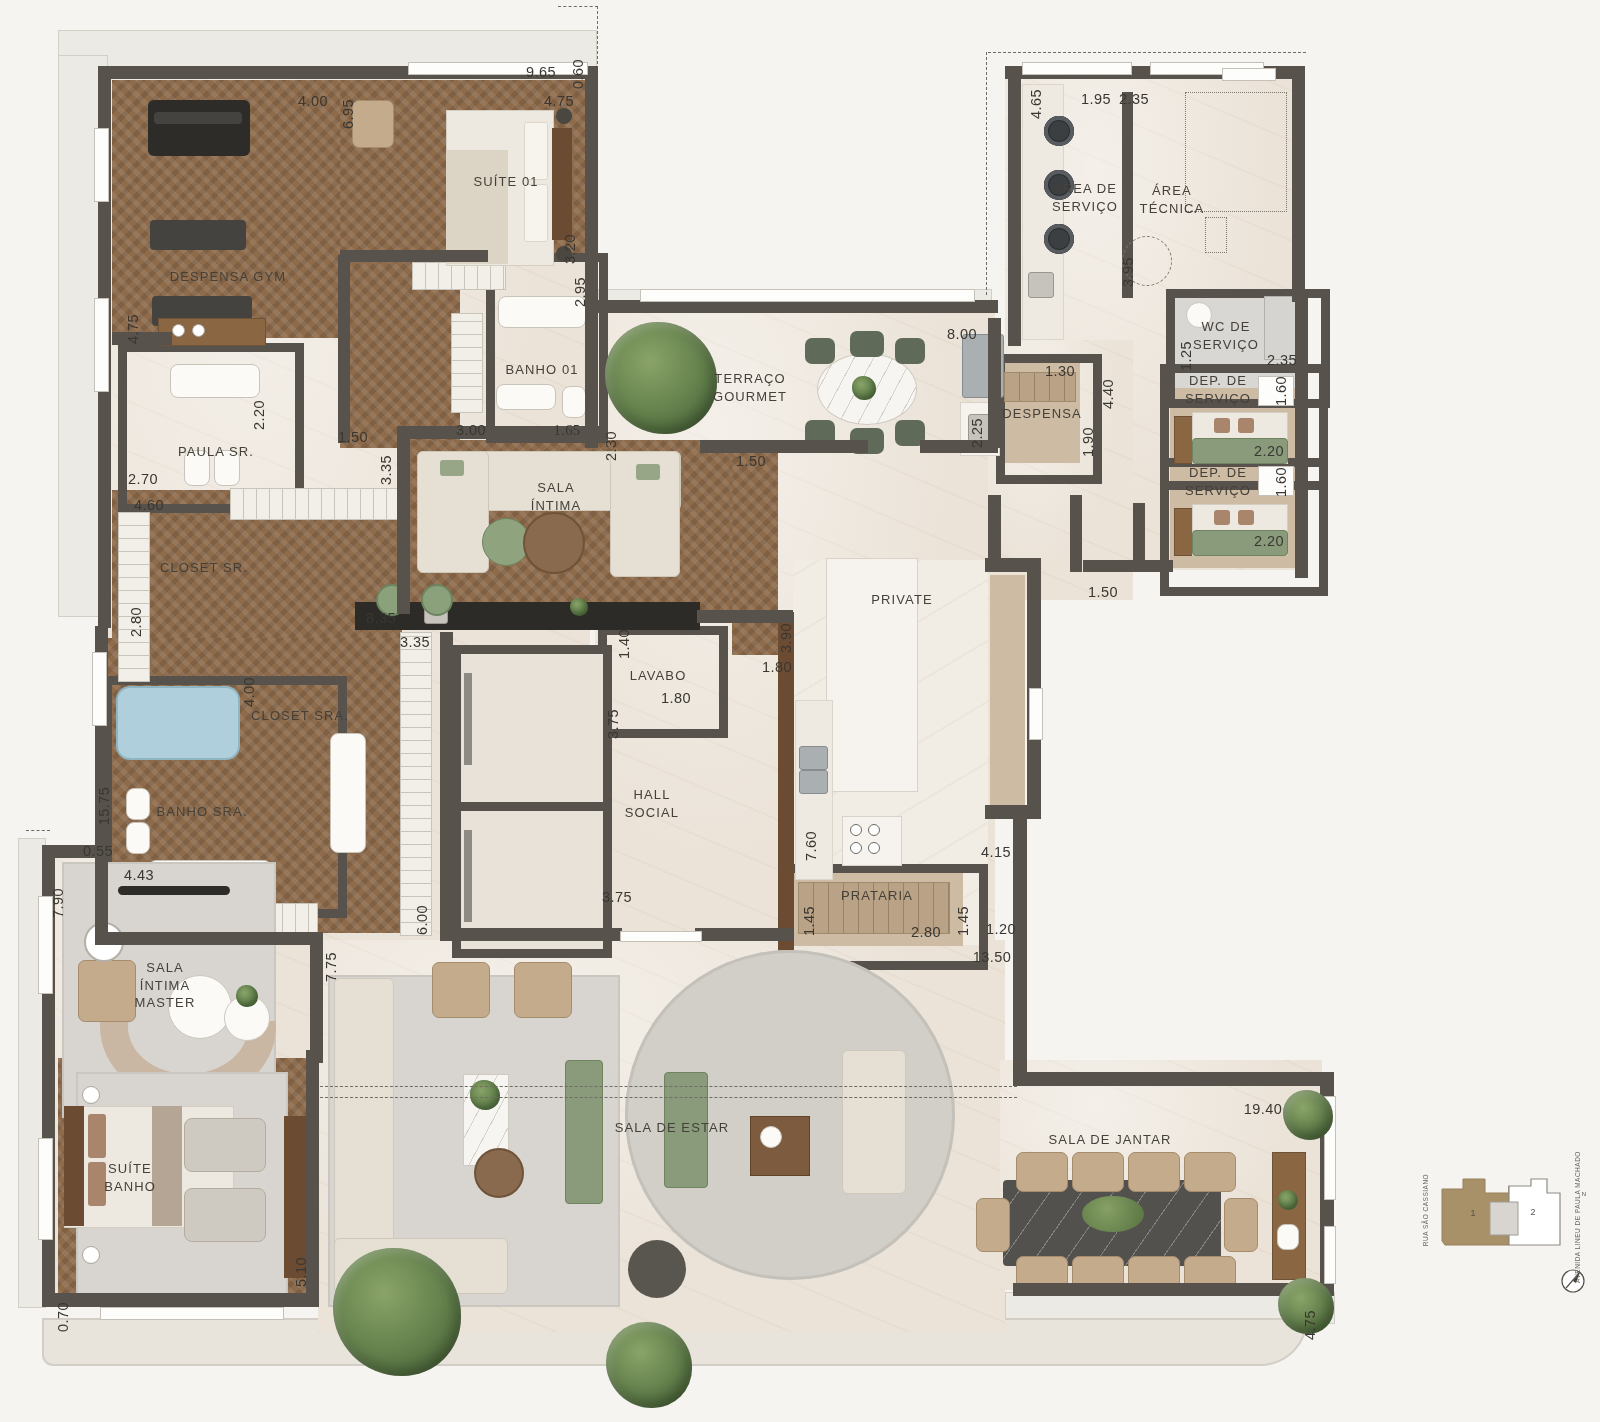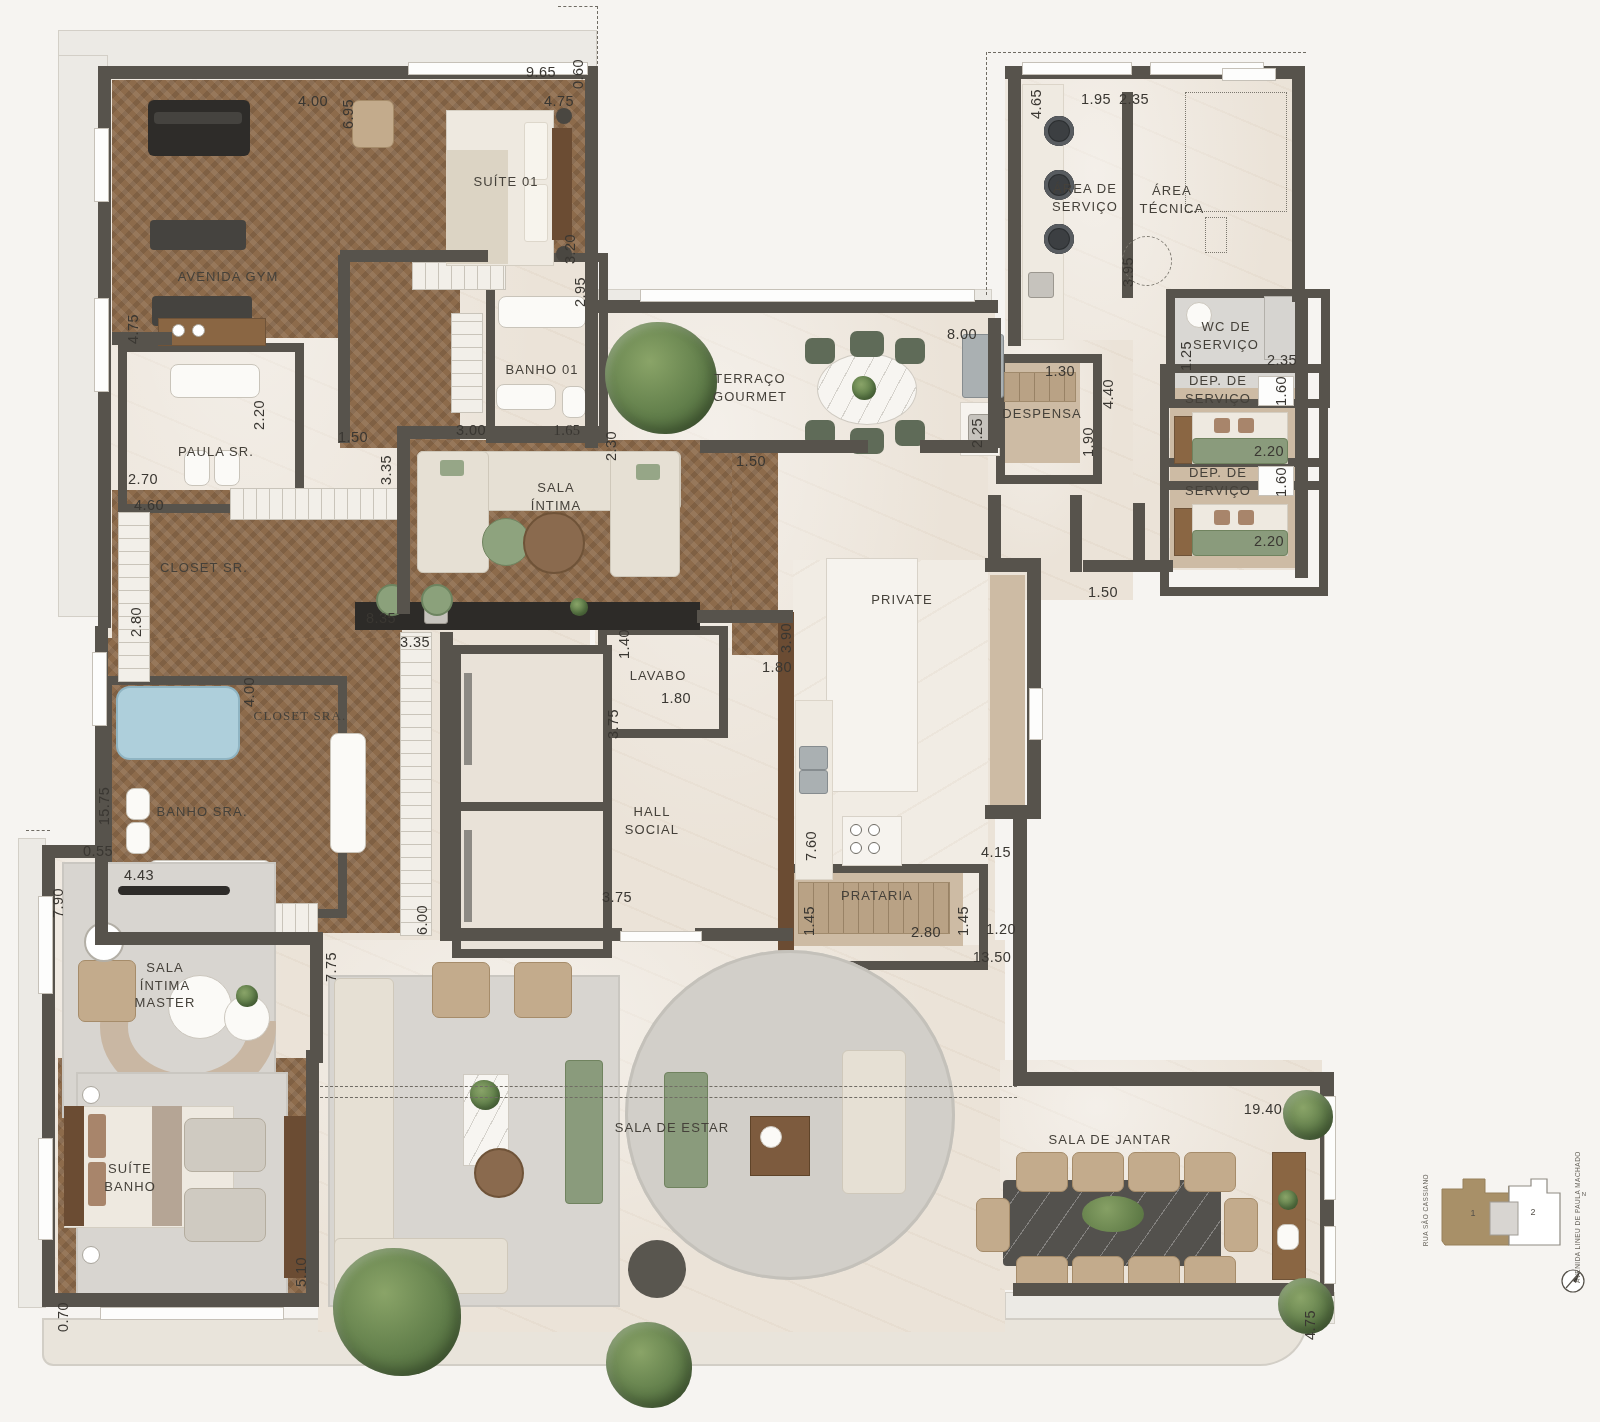--- a/index.html
+++ b/index.html
@@ -338,38 +338,38 @@
     <div class="abs tanc f" style="left: 976px; top: 1198px; width: 32px; height: 52px;"></div>
     <div class="abs tanc f" style="left: 1224px; top: 1198px; width: 32px; height: 52px;"></div>
     <div class="abs woodc f" style="left: 1272px; top: 1152px; width: 32px; height: 126px;"></div>
     <div class="abs plant f" style="left: 1278px; top: 1190px; width: 20px; height: 20px;"></div>
     <div class="abs fixw f" style="left: 1277px; top: 1224px; width: 20px; height: 24px;"></div>
     <div class="abs tree" style="left: 605px; top: 322px; width: 112px; height: 112px;"></div>
     <div class="abs tree" style="left: 333px; top: 1248px; width: 128px; height: 128px;"></div>
     <div class="abs tree" style="left: 606px; top: 1322px; width: 86px; height: 86px;"></div>
     <div class="abs tree" style="left: 1283px; top: 1090px; width: 50px; height: 50px;"></div>
     <div class="abs tree" style="left: 1278px; top: 1278px; width: 56px; height: 56px;"></div>
-    <span class="abs rlabel" style="left: 228px; top: 277px;">AVENIDA GYM</span>
+    <span class="abs rlabel" style="left: 228px; top: 277px;">DESPENSA GYM</span>
     <span class="abs rlabel" style="left: 506px; top: 182px;">SUÍTE 01</span>
     <span class="abs rlabel" style="left: 542px; top: 370px;">BANHO 01</span>
     <span class="abs rlabel" style="left: 216px; top: 452px;">PAULA SR.</span>
     <span class="abs rlabel" style="left: 204px; top: 568px;">CLOSET SR.</span>
-    <span class="abs rlabel" style="left: 300px; top: 716px; font-family: Liberation Serif, serif;">CLOSET SRA.</span>
+    <span class="abs rlabel" style="left: 300px; top: 716px;">CLOSET SRA.</span>
     <span class="abs rlabel" style="left: 202px; top: 812px;">BANHO SRA.</span>
     <span class="abs rlabel" style="left: 165px; top: 985px;">SALA
 ÍNTIMA
 MASTER</span>
     <span class="abs rlabel" style="left: 130px; top: 1178px;">SUÍTE
 BANHO</span>
     <span class="abs rlabel" style="left: 556px; top: 497px;">SALA
 ÍNTIMA</span>
     <span class="abs rlabel" style="left: 750px; top: 388px;">TERRAÇO
 GOURMET</span>
     <span class="abs rlabel" style="left: 658px; top: 676px;">LAVABO</span>
-    <span class="abs rlabel" style="left: 652px; top: 804px; margin-top: 17px;">HALL
+    <span class="abs rlabel" style="left: 652px; top: 804px;">HALL
 SOCIAL</span>
     <span class="abs rlabel" style="left: 902px; top: 600px;">PRIVATE</span>
     <span class="abs rlabel" style="left: 877px; top: 896px;">PRATARIA</span>
     <span class="abs rlabel" style="left: 1042px; top: 414px;">DESPENSA</span>
     <span class="abs rlabel" style="left: 1085px; top: 198px;">ÁREA DE
 SERVIÇO</span>
     <span class="abs rlabel" style="left: 1172px; top: 200px;">ÁREA
 TÉCNICA</span>
     <span class="abs rlabel" style="left: 1226px; top: 336px;">WC DE
 SERVIÇO</span>

